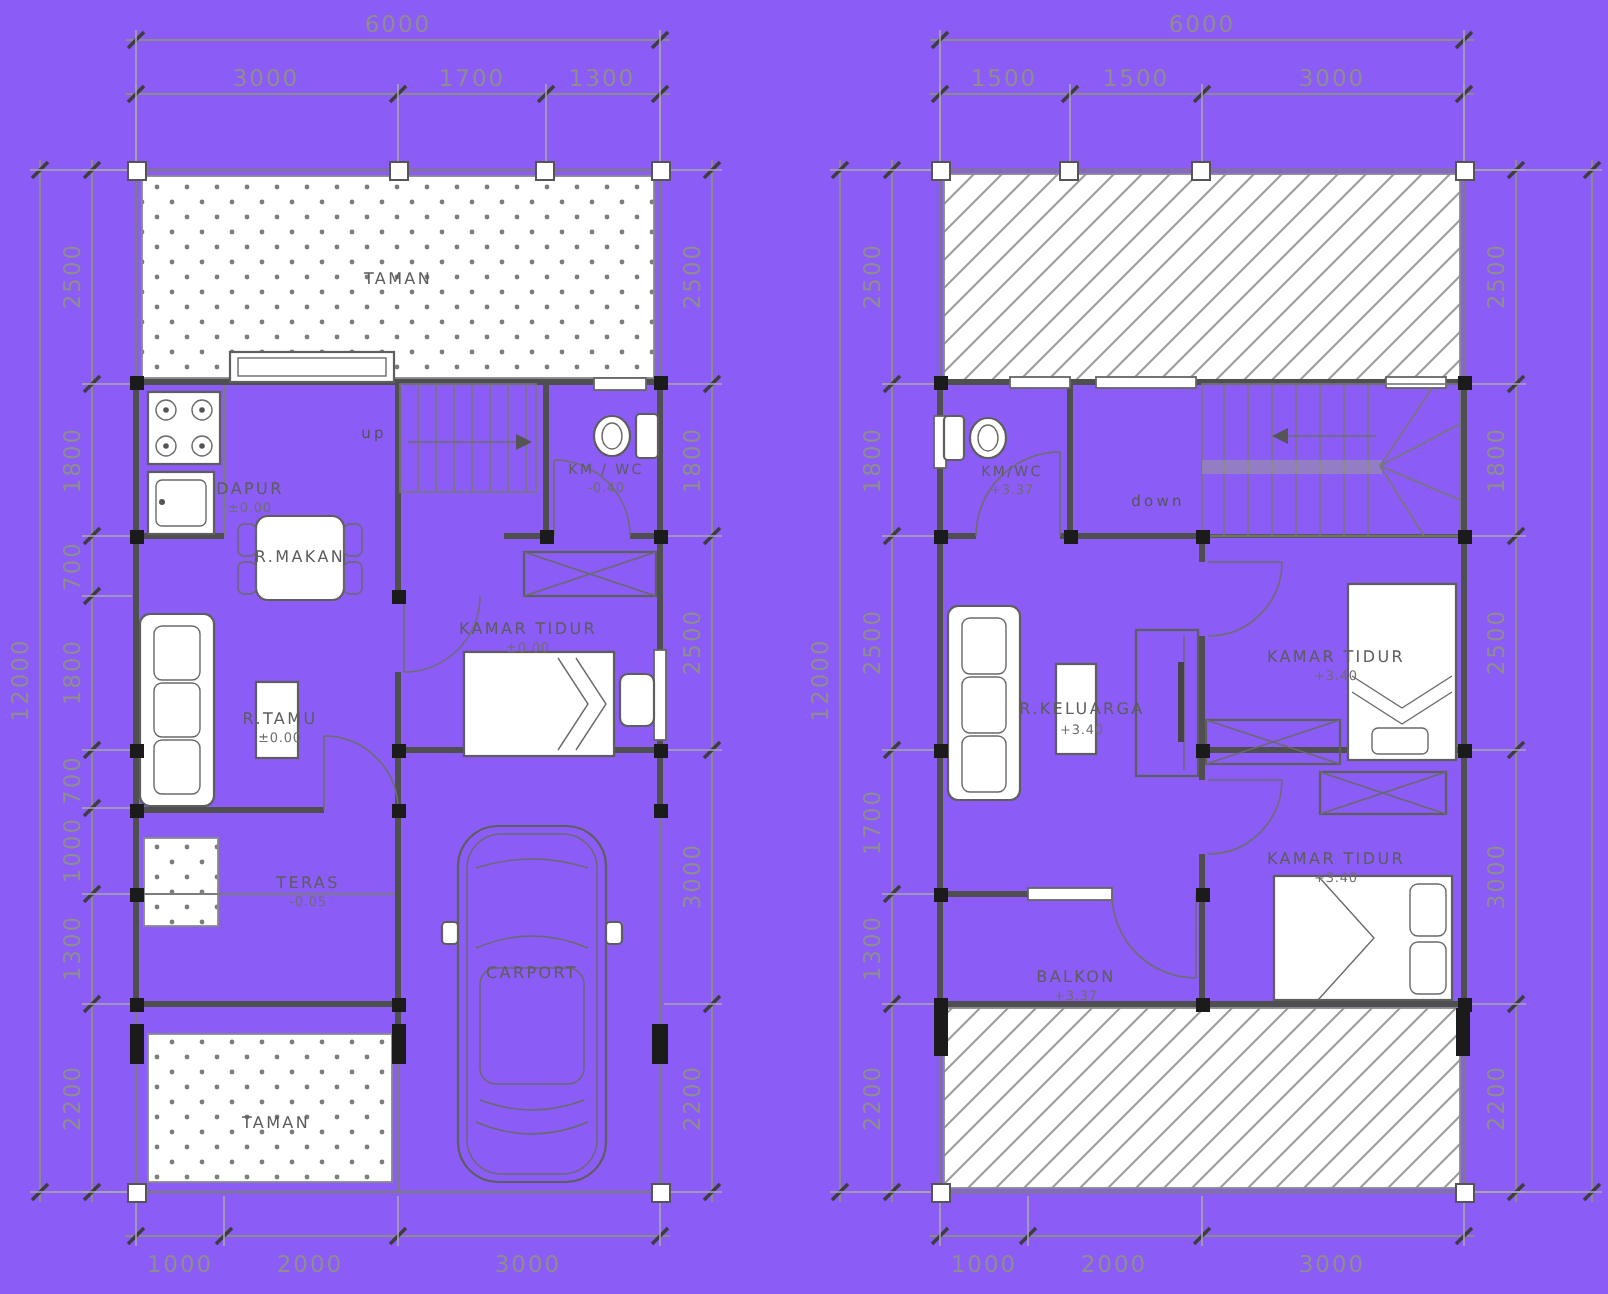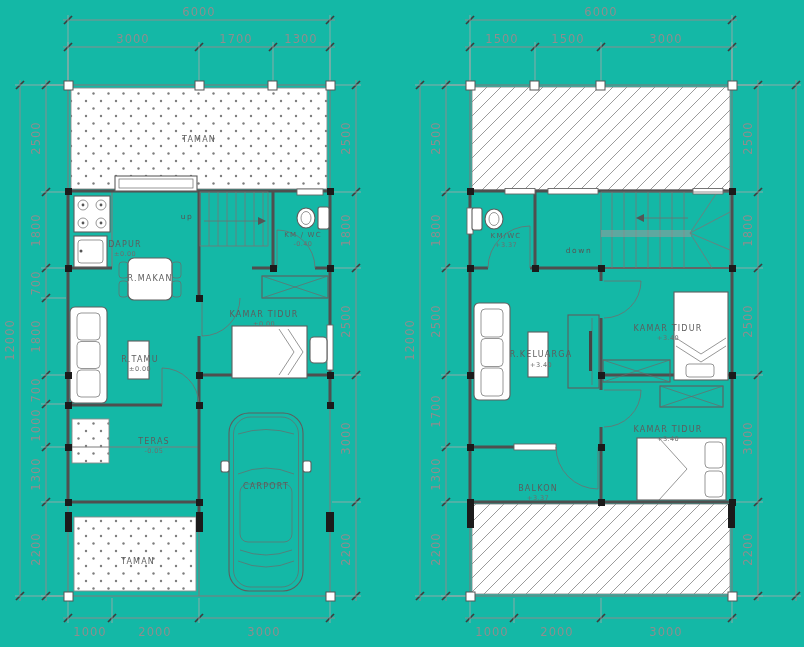--- a/index.html
+++ b/index.html
@@ -1,16 +1,16 @@
 <!DOCTYPE html>
 <html><head>
 <meta charset="utf-8">
 <style>
   html,body{margin:0;padding:0;background:#fff;}
-  #stage{position:relative;width:804px;height:647px;background:#14b8a6;overflow:hidden;
+  #stage{position:relative;width:804px;height:647px;background:#8b5cf6;overflow:hidden;
          font-family:"DejaVu Sans",sans-serif;}
   svg text{text-anchor:middle;}
   .dim{font-size:11.5px;fill:#8e8e8e;letter-spacing:1px;}
   .room{font-size:8px;fill:#5d5d5d;letter-spacing:1.2px;}
   .lvl{font-size:6.5px;fill:#6e6e6e;letter-spacing:.4px;}
   .tiny{font-size:7.5px;fill:#555;letter-spacing:1.6px;}
   .wall{stroke:#4f4f4f;stroke-width:3;fill:none;}
   .wall2{stroke:#5a5a5a;stroke-width:2;fill:none;}
   .thin{stroke:#7c7c7c;stroke-width:1.1;fill:none;}
   .fine{stroke:#6e6e6e;stroke-width:.8;fill:none;}

